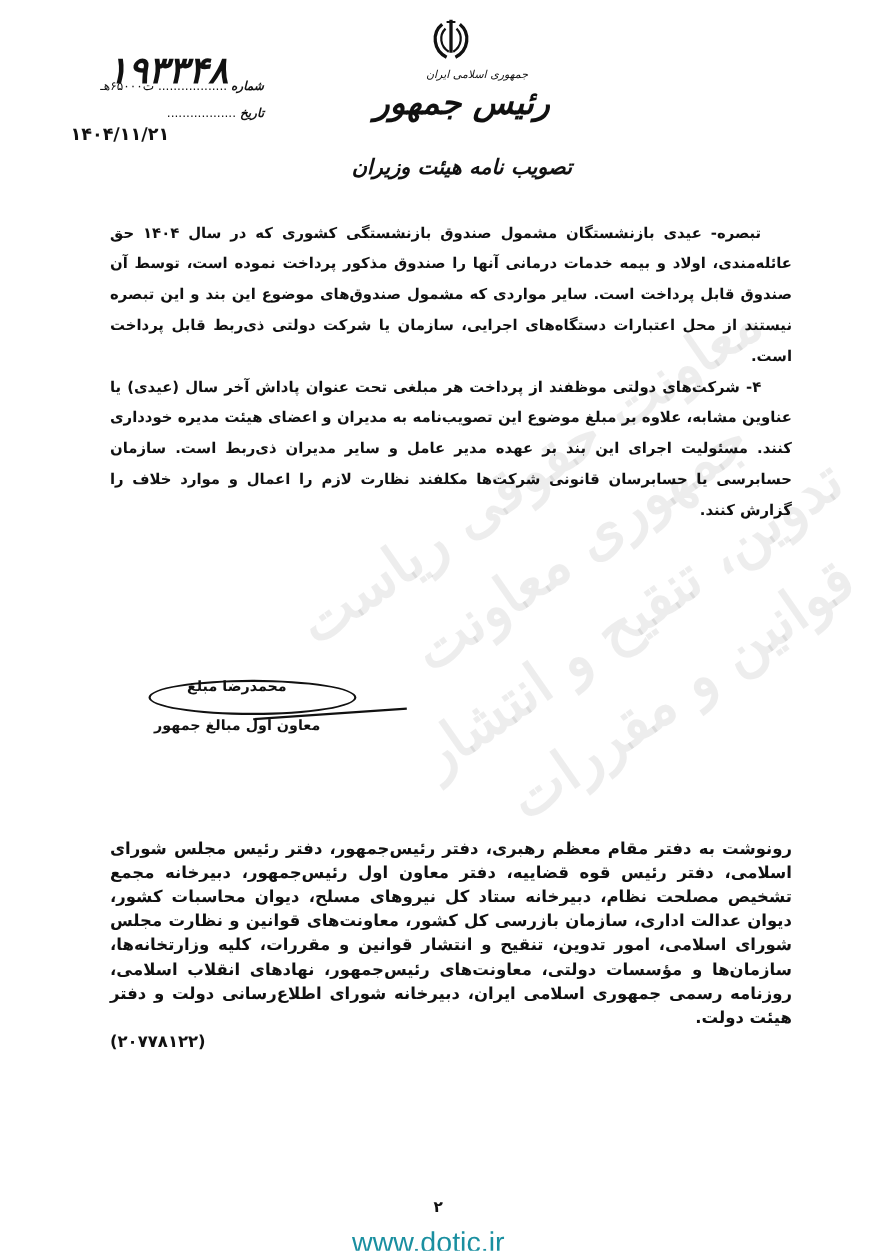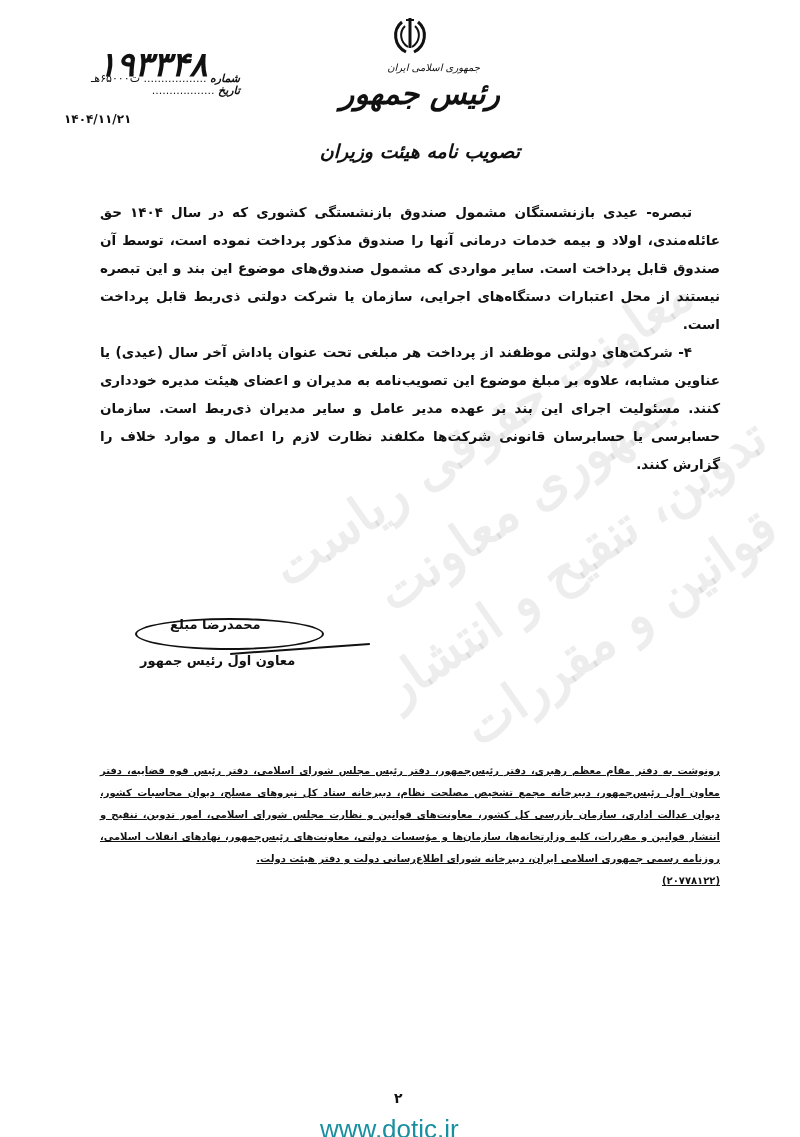--- a/index.html
+++ b/index.html
@@ -14,37 +14,37 @@
   .hdr-line { position:absolute; direction:rtl; 
               font-family:"DejaVu Serif", serif; font-style:italic; }
   .country { left:340px; width:140px; top:62px; font-size:10px; }
   .president { left:320px; width:180px; top:76px; font-size:30px; font-weight:bold; }
   .approval { left:300px; width:220px; top:140px; font-size:19px; font-weight:bold; }
   .meta { position:absolute; direction:rtl; font-size:11px; }
   .meta .lbl { font-family:"DejaVu Serif", serif; font-style:italic; font-weight:bold; }
   .num-big { position:absolute; left:98px; top:44px; font-size:34px; font-weight:bold;
              letter-spacing:2px; font-family:"DejaVu Sans", sans-serif;font-style:italic; }
   .num-row { left:20px; top:72px; width:220px; }
-  .date-row { left:20px; top:84px; width:220px;text-align:right; }
-  .date-val { position:absolute; left:64px; top:112px; font-size:12px; font-weight:bold; }
+  .date-row { left:20px; top:96px; width:220px;text-align:right; }
+  .date-val { position:absolute; left:64px; top:112px; font-size:16px; font-weight:bold; }
   .dots { letter-spacing:1px; }
   .body { position:absolute; left:100px; top:198px; width:620px; direction:rtl;
           text-align:justify; font-size:13.5px; line-height:28px; font-weight:bold; }
   .body p { margin:0; text-indent:28px; }
   .sig { position:absolute; direction:rtl; font-size:13px; font-weight:bold; }
   .sig-name { left:170px; top:617px; }
   .sig-title { left:140px; top:653px; }
   .sig-oval { position:absolute; left:135px; top:618px; width:185px; height:28px;
               border:2px solid #111; border-radius:50%; }
   .sig-stroke { position:absolute; left:230px; top:648px; width:140px; height:2px;
                 background:#111; transform:rotate(-4deg); }
   .cc { position:absolute; left:100px; top:760px; width:620px; direction:rtl;
-        text-align:justify; font-size:10px; line-height:22px; font-weight:bold;text-decoration:underline; }
+        text-align:justify; font-size:15px; line-height:22px; font-weight:bold; }
   .cc .lead { font-weight:900; }
-  .cc-code { display:block; text-align:right; }
+  .cc-code { display:block; text-align:left; }
   .page-num { position:absolute; left:394px; top:1090px; font-size:14px; font-weight:bold; }
   .site { position:absolute; left:320px; top:1114px; font-size:26px; color:#1a8fa0;
           font-family:"Liberation Sans", sans-serif; }
 </style>
 </head>
 <body>
 
 <div class="page">
 
   <div class="watermark">معاونت حقوقی ریاست جمهوری معاونت تدوین، تنقیح و انتشار قوانین و مقررات</div>
@@ -74,21 +74,21 @@
   <div class="date-val">۱۴۰۴/۱۱/۲۱</div>
 
   <div class="body">
     <p>تبصره- عیدی بازنشستگان مشمول صندوق بازنشستگی کشوری که در سال ۱۴۰۴ حق عائله‌مندی، اولاد و بیمه خدمات درمانی آنها را صندوق مذکور پرداخت نموده است، توسط آن صندوق قابل پرداخت است. سایر مواردی که مشمول صندوق‌های موضوع این بند و این تبصره نیستند از محل اعتبارات دستگاه‌های اجرایی، سازمان یا شرکت دولتی ذی‌ربط قابل پرداخت است.</p>
     <p>۴- شرکت‌های دولتی موظفند از پرداخت هر مبلغی تحت عنوان پاداش آخر سال (عیدی) یا عناوین مشابه، علاوه بر مبلغ موضوع این تصویب‌نامه به مدیران و اعضای هیئت مدیره خودداری کنند. مسئولیت اجرای این بند بر عهده مدیر عامل و سایر مدیران ذی‌ربط است. سازمان حسابرسی یا حسابرسان قانونی شرکت‌ها مکلفند نظارت لازم را اعمال و موارد خلاف را گزارش کنند.</p>
   </div>
 
   <div class="sig-oval"></div>
   <div class="sig-stroke"></div>
   <div class="sig sig-name">محمدرضا مبلغ</div>
-  <div class="sig sig-title">معاون اول رئیس جمهور</div>
+  <div class="sig sig-title">معاون اول مبالغ جمهور</div>
 
   <div class="cc">
     <span class="lead">رونوشت به</span>
     <span>دفتر مقام معظم رهبری، دفتر رئیس‌جمهور، دفتر رئیس مجلس شورای اسلامی، دفتر رئیس قوه قضاییه، دفتر معاون اول رئیس‌جمهور، دبیرخانه مجمع تشخیص مصلحت نظام، دبیرخانه ستاد کل نیروهای مسلح، دیوان محاسبات کشور، دیوان عدالت اداری، سازمان بازرسی کل کشور، معاونت‌های قوانین و نظارت مجلس شورای اسلامی، امور تدوین، تنقیح و انتشار قوانین و مقررات، کلیه وزارتخانه‌ها، سازمان‌ها و مؤسسات دولتی، معاونت‌های رئیس‌جمهور، نهادهای انقلاب اسلامی، روزنامه رسمی جمهوری اسلامی ایران، دبیرخانه شورای اطلاع‌رسانی دولت و دفتر هیئت دولت.</span>
     <span class="cc-code">(۲۰۷۷۸۱۲۲)</span>
   </div>
 
   <div class="page-num">۲</div>
   <div class="site">www.dotic.ir</div>
 </div>

